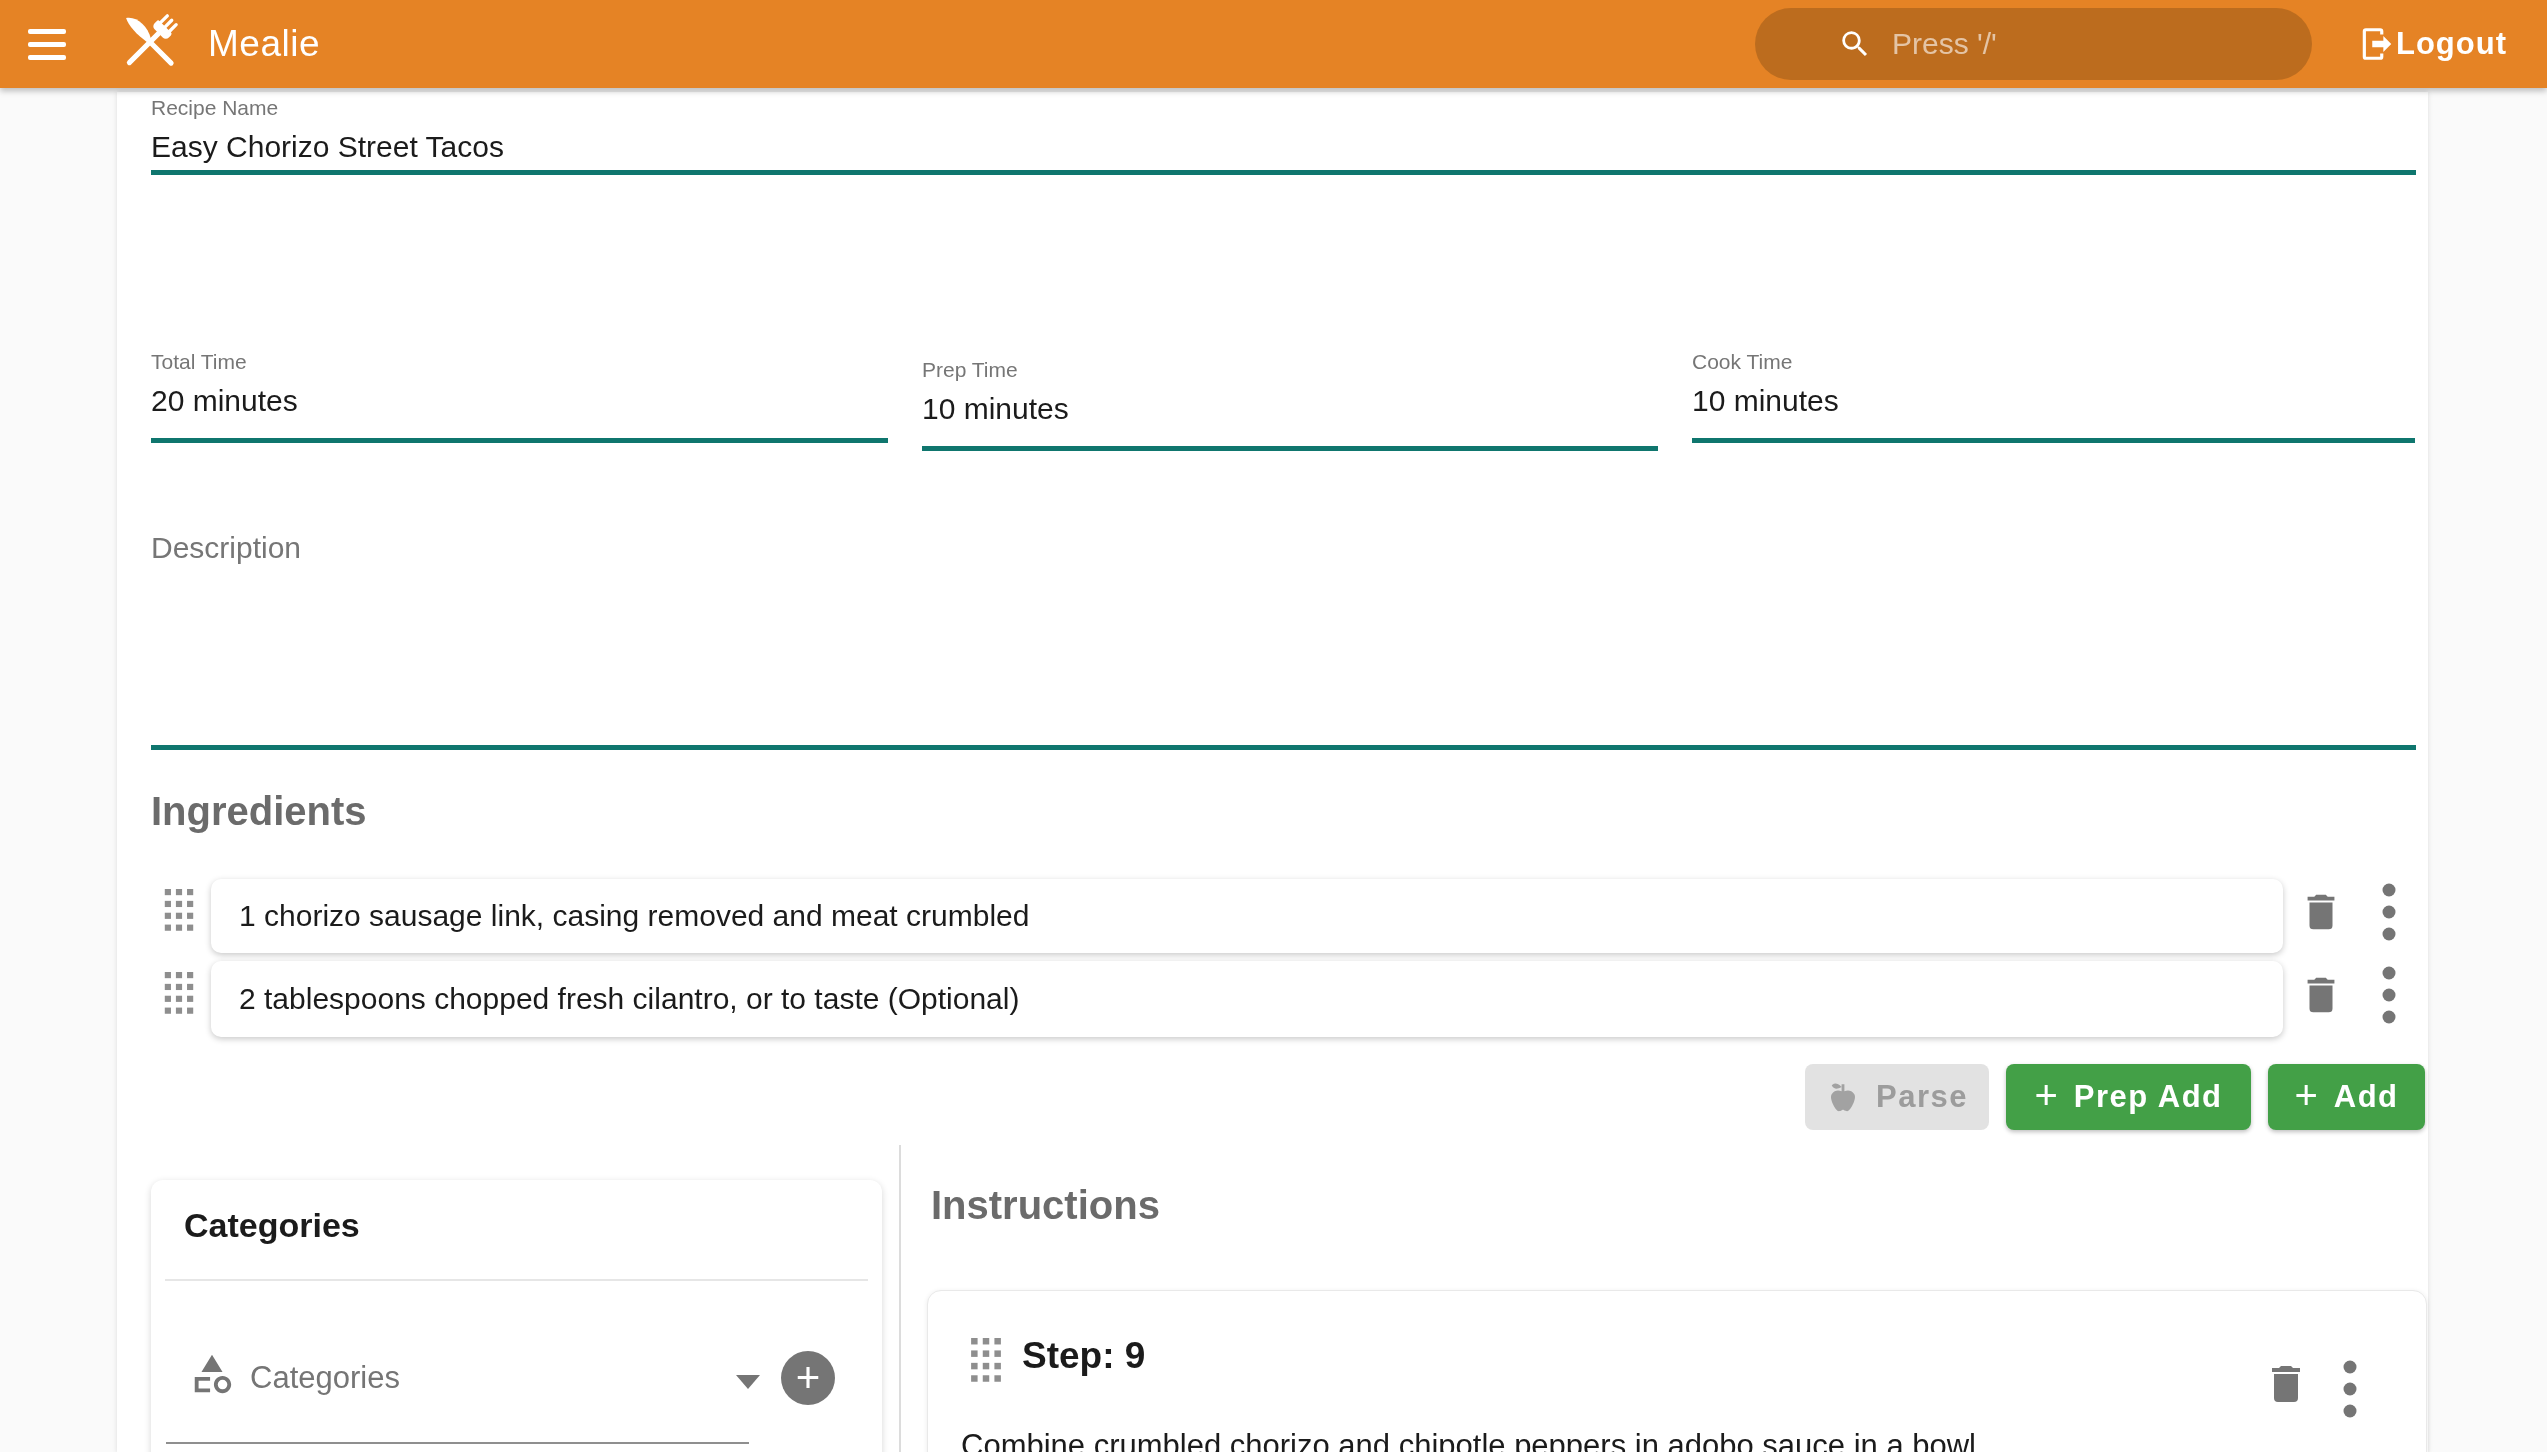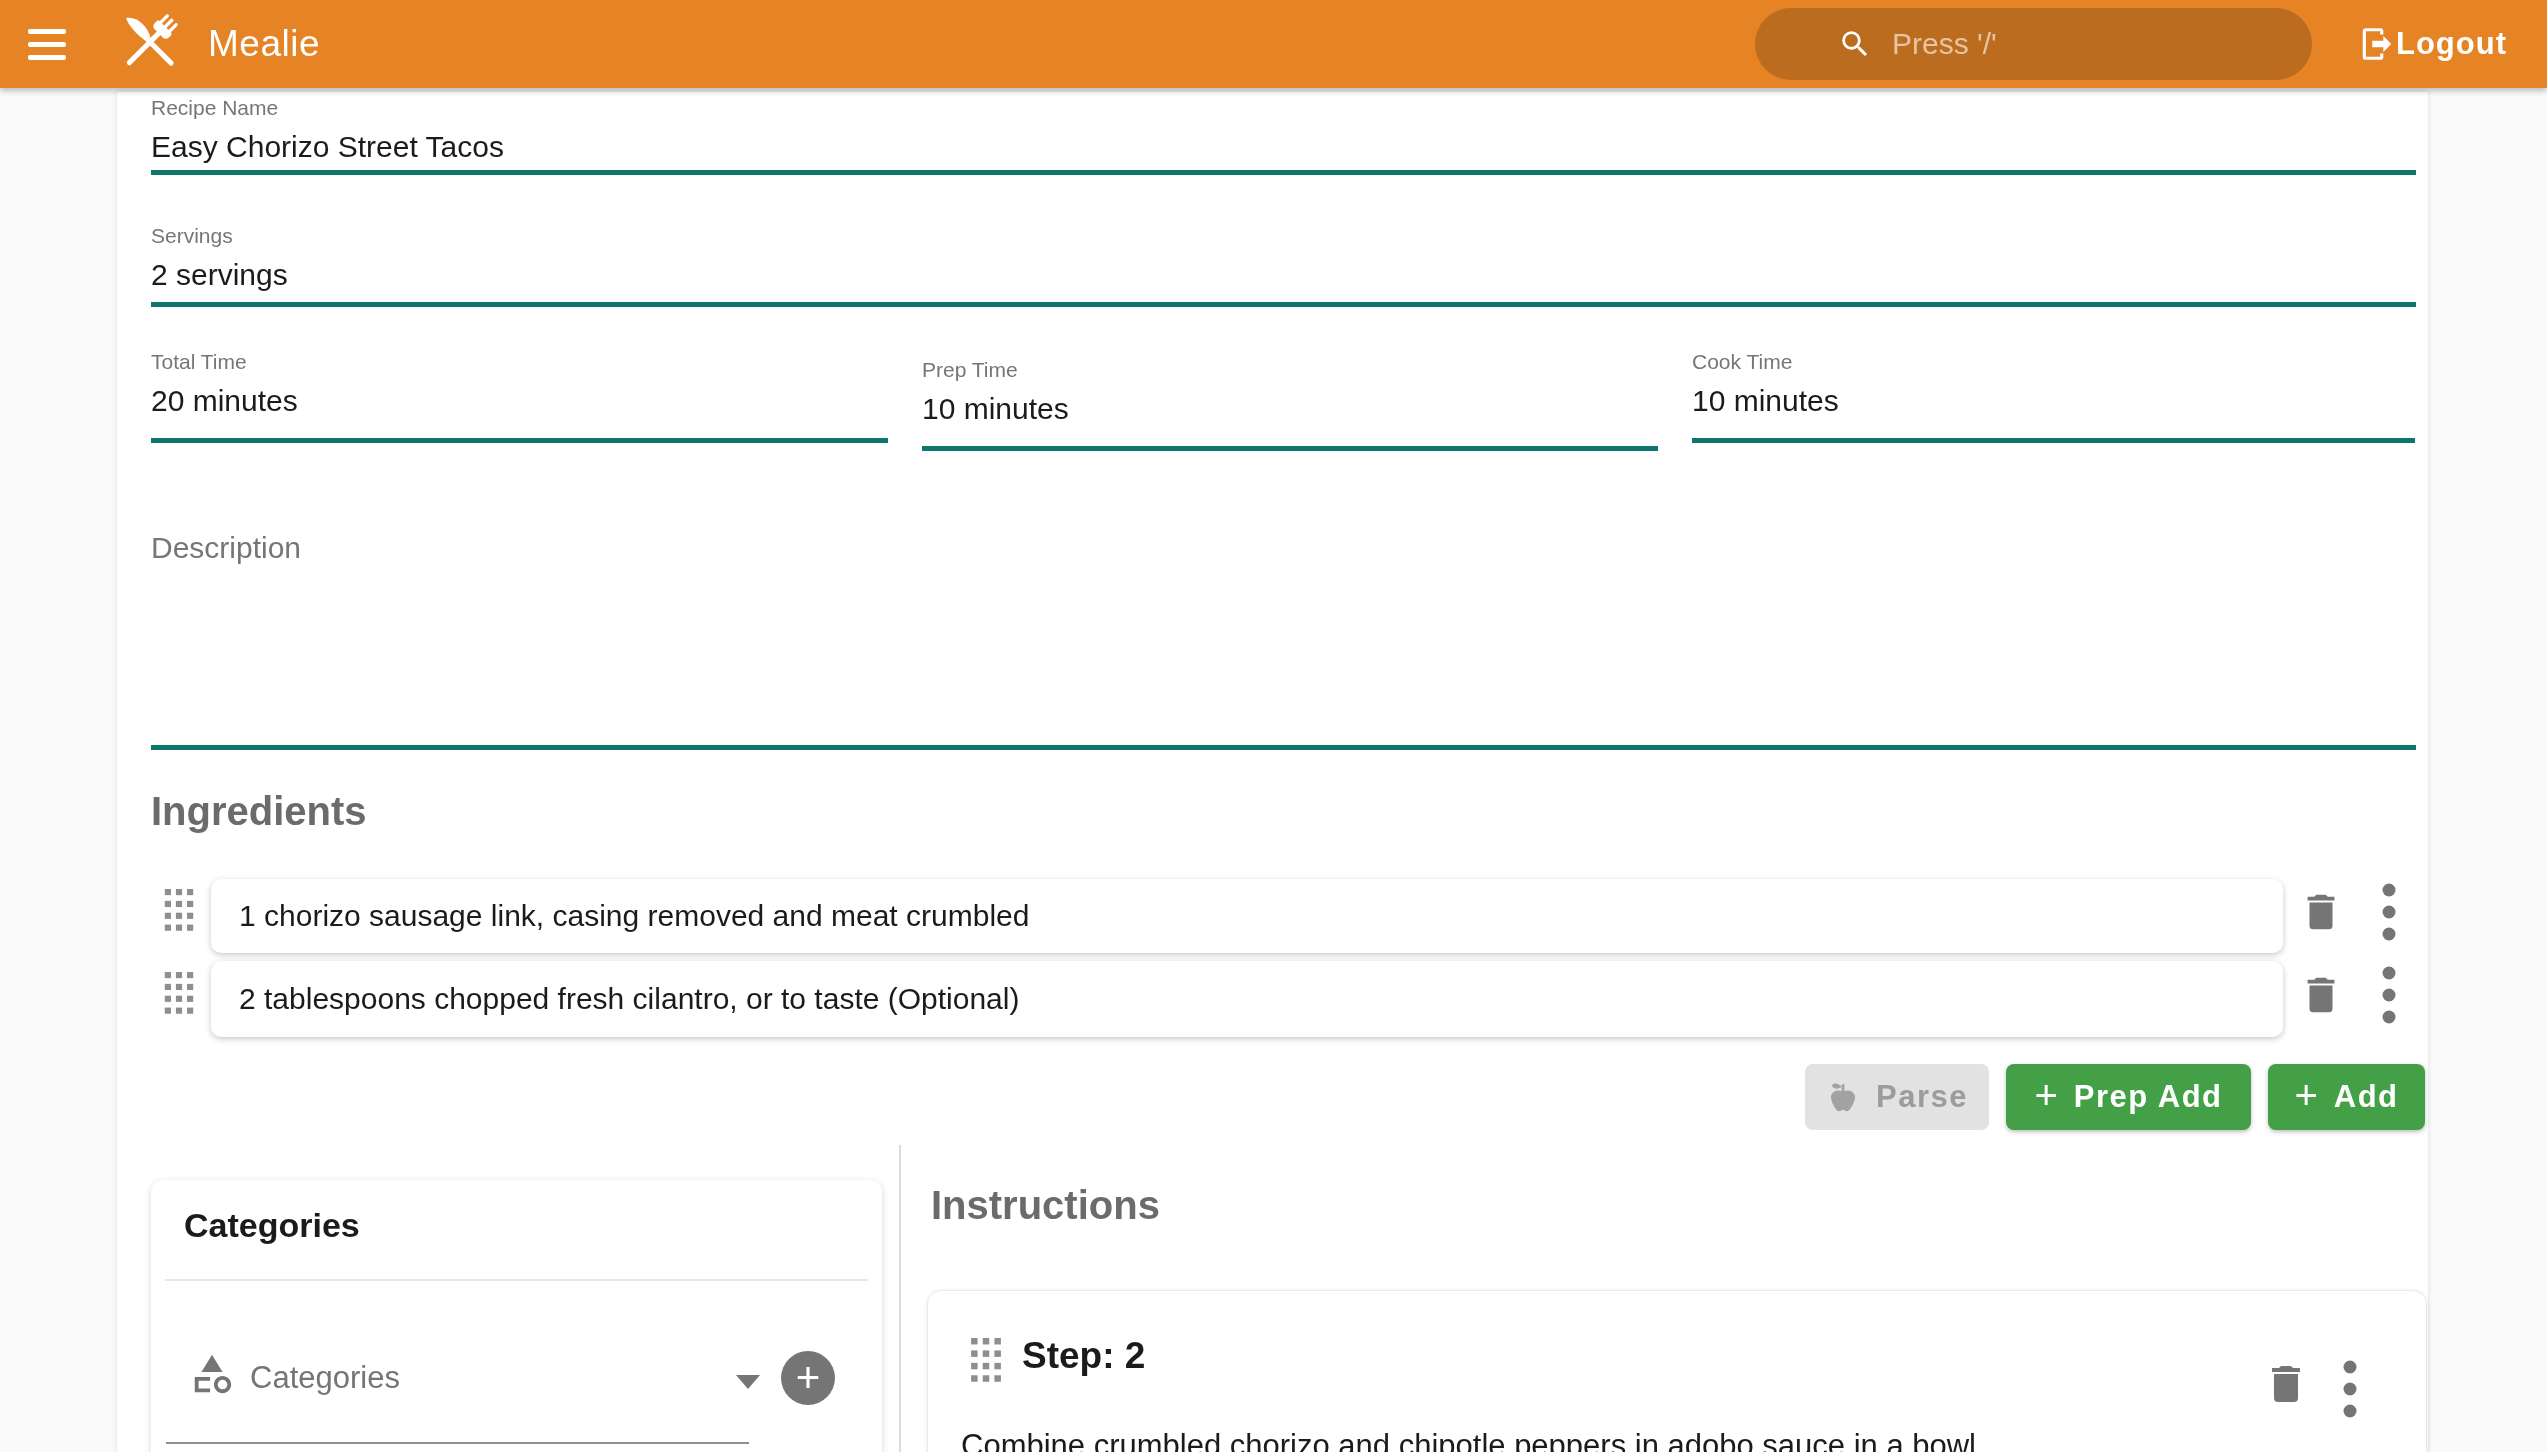--- a/index.html
+++ b/index.html
@@ -129,24 +129,20 @@
   </button>
 </header>
 
 <main class="main-card">
 
   <div class="field" style="left:34px;top:4px;width:2265px;height:74px;">
     <span class="flabel">Recipe Name</span>
     <span class="fvalue">Easy Chorizo Street Tacos</span>
   </div>
 
-  <div class="field" style="left:34px;top:132px;width:2265px;height:78px;">
-    <span class="flabel">Servings</span>
-    <span class="fvalue">2 servings</span>
-  </div>
 
   <div class="field" style="left:34px;top:258px;width:737px;height:88px;">
     <span class="flabel">Total Time</span>
     <span class="fvalue">20 minutes</span>
   </div>
   <div class="field" style="left:805px;top:266px;width:736px;height:88px;">
     <span class="flabel">Prep Time</span>
     <span class="fvalue">10 minutes</span>
   </div>
   <div class="field" style="left:1575px;top:258px;width:723px;height:88px;">
@@ -278,21 +274,21 @@
             <rect x="18" y="9.6" width="5" height="5"></rect>
           <rect x="0" y="19.2" width="5" height="5"></rect>
             <rect x="9" y="19.2" width="5" height="5"></rect>
             <rect x="18" y="19.2" width="5" height="5"></rect>
           <rect x="0" y="28.8" width="5" height="5"></rect>
             <rect x="9" y="28.8" width="5" height="5"></rect>
             <rect x="18" y="28.8" width="5" height="5"></rect>
         </g>
       </svg>
     </span>
-    <span class="step-title">Step: 2</span>
+    <span class="step-title">Step: 9</span>
     <button class="icon-btn step-trash" style="transform:none;">
       <svg width="48" height="48" viewBox="0 0 24 24">
         <path fill="#757575" d="M19,4H15.5L14.5,3H9.5L8.5,4H5V6H19M6,19A2,2 0 0,0 8,21H16A2,2 0 0,0 18,19V7H6V19Z"></path>
       </svg>
     </button>
     <button class="icon-btn step-kebab" style="transform:none;">
       <svg width="14" height="58" viewBox="0 0 14 58">
         <circle cx="7" cy="7" r="6.5" fill="#757575"></circle>
           <circle cx="7" cy="29" r="6.5" fill="#757575"></circle>
           <circle cx="7" cy="51" r="6.5" fill="#757575"></circle>

